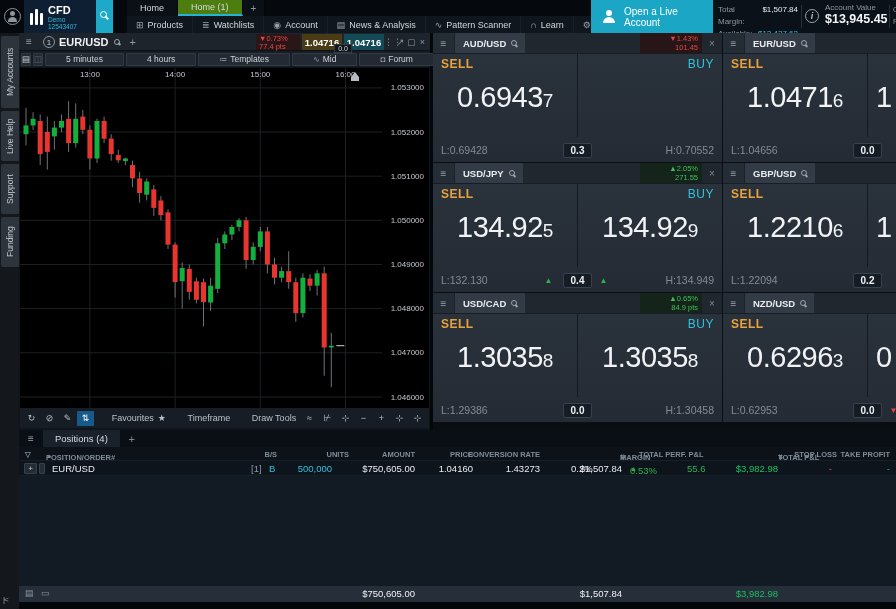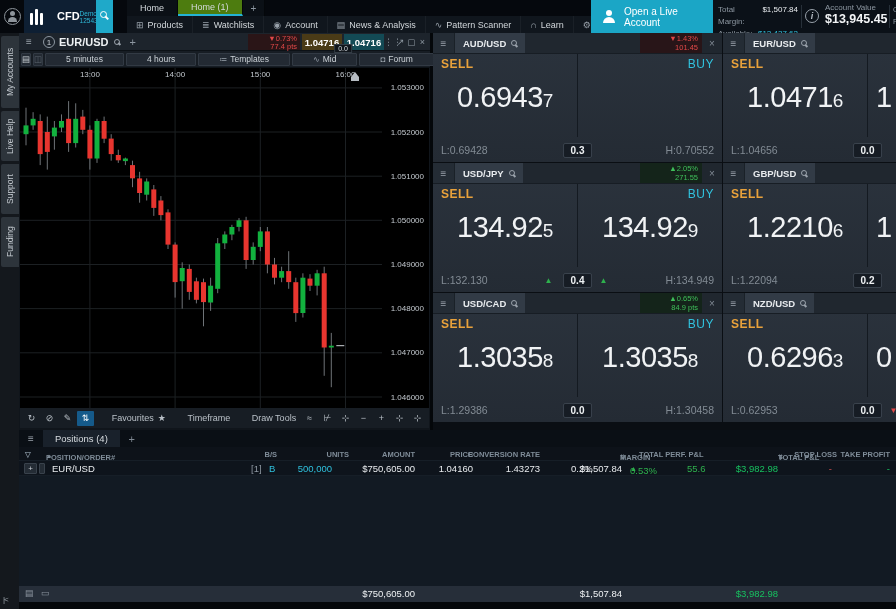--- a/index.html
+++ b/index.html
@@ -9,21 +9,21 @@
 
   
   .topbar { position:absolute; left:0; top:0; width:896px; height:33px; background:#05080d; }
   .avatar { position:absolute; left:4px; top:8px; width:17px; height:17px; border:1px solid #8e959c; border-radius:50%; }
   .avatar::before { content:''; position:absolute; left:5px; top:2px; width:5px; height:5px; border-radius:50%; background:#8e959c; }
   .avatar::after { content:''; position:absolute; left:3px; top:8px; width:9px; height:5px; border-radius:5px 5px 0 0; background:#8e959c; }
   .logo-block { position:absolute; left:24px; top:0; width:72px; height:33px; background:#0e1f33; display:flex; align-items:center; }
   .logo-bars { display:flex; gap:2px; align-items:flex-end; margin-left:6px; height:16px; }
   .logo-bars i { width:3px; background:#fff; border-radius:1px; }
   .logo-bars i:nth-child(1){height:12px}.logo-bars i:nth-child(2){height:16px}.logo-bars i:nth-child(3){height:12px}
-  .brand-text { margin-left:14px; display:flex; }
+  .brand-text { margin-left:5px; display:flex; flex-direction:column; }
   .brand-cfd { color:#fff; font-size:11px; font-weight:bold; line-height:12px; }
   .brand-demo { color:#2fb9d8; font-size:6.5px; }
   .search-btn { position:absolute; left:96px; top:0; width:17px; height:33px; background:#1fa9c9; }
   .mag { position:absolute; left:4px; top:11px; width:7px; height:7px; border:1.5px solid #fff; border-radius:50%; }
   .mag::after { content:''; position:absolute; width:4px; height:1.5px; background:#fff; transform:rotate(45deg); right:-3px; bottom:-1px; }
   .mag.sm { position:relative; left:0; top:0; width:6px; height:6px; border-width:1.2px; border-color:#9aa2ab; flex:none; }
   .mag.sm::after { background:#9aa2ab; width:3px; right:-2px; bottom:-1px; }
   .tabs { position:absolute; left:127px; top:0; height:16px; display:flex; }
   .tab { padding:0 13px; background:#0b1016; color:#d4d9dd; font-size:9px; display:flex; align-items:center; border-right:1px solid #04070a; }
   .tab.active { background:#4d7c0f; border-bottom:2px solid #24b3d4; }
@@ -53,21 +53,21 @@
   .side-collapse { position:absolute; left:3px; bottom:5px; color:#99a1a9; font-size:8px; letter-spacing:-1px; }
 
   
   .chart-panel { position:absolute; left:19px; top:33px; width:411px; height:397px; background:#10151b; }
   .ch-h1 { position:relative; height:18px; background:#1d242c; display:flex; align-items:center; border-bottom:1px solid #0c1116; }
   .hbtn { width:20px; text-align:center; color:#9aa2ab; font-size:10px; flex:none; }
   .badge1 { width:12px; height:12px; border:1px solid #8d97a1; border-radius:50%; color:#c9cfd5; font-size:8px; text-align:center; line-height:11px; margin:0 4px 0 4px; flex:none; }
   .ch-sym { color:#eef1f3; font-size:11px; font-weight:bold; margin-right:5px; }
   .ch-plus { color:#8d97a1; font-size:11px; margin-left:10px; }
   .ch-right { position:absolute; right:2px; top:0; height:18px; display:flex; align-items:center; }
-  .chg-box { width:52px; text-align:right; font-size:7.5px; line-height:8px; color:#e04848; background:#2a1517; padding:1px 3px; height:16px; }
+  .chg-box { width:44px; font-size:7.5px; line-height:8px; color:#e04848; background:#2a1517; padding:1px 3px; height:16px; }
   .pxgroup { position:relative; display:flex; margin-left:2px; }
   .sellpx { width:40px; background:#4a3b17; color:#fff; font-size:9.5px; font-weight:bold; display:flex; align-items:center; justify-content:center; height:16px; }
   .buypx { width:40px; background:#134a55; color:#fff; font-size:9.5px; font-weight:bold; display:flex; align-items:center; justify-content:center; height:16px; margin-left:2px; }
   .spread-mini { position:absolute; left:50%; transform:translateX(-50%); bottom:-3px; background:#10151b; border:1px solid #333c45; font-size:7px; color:#d5dade; padding:0 3px; z-index:2; }
   .ch-ic { color:#8d97a1; font-size:9px; width:11px; text-align:center; }
   .ch-h2 { height:17px; background:#171d24; display:flex; align-items:center; gap:2px; padding:0 2px; border-bottom:1px solid #0c1116; }
   .tbtn { height:13px; background:#232a33; border:1px solid #323a44; color:#ccd2d7; font-size:8.5px; display:flex; align-items:center; padding:0 20px; gap:3px; border-radius:1px; white-space:nowrap; }
   .tbtn .tic { color:#98a1aa; font-size:8px; }
   .tbtn.iconly { width:17px; justify-content:center; padding:0; }
   .dim { color:#5a636c; }

